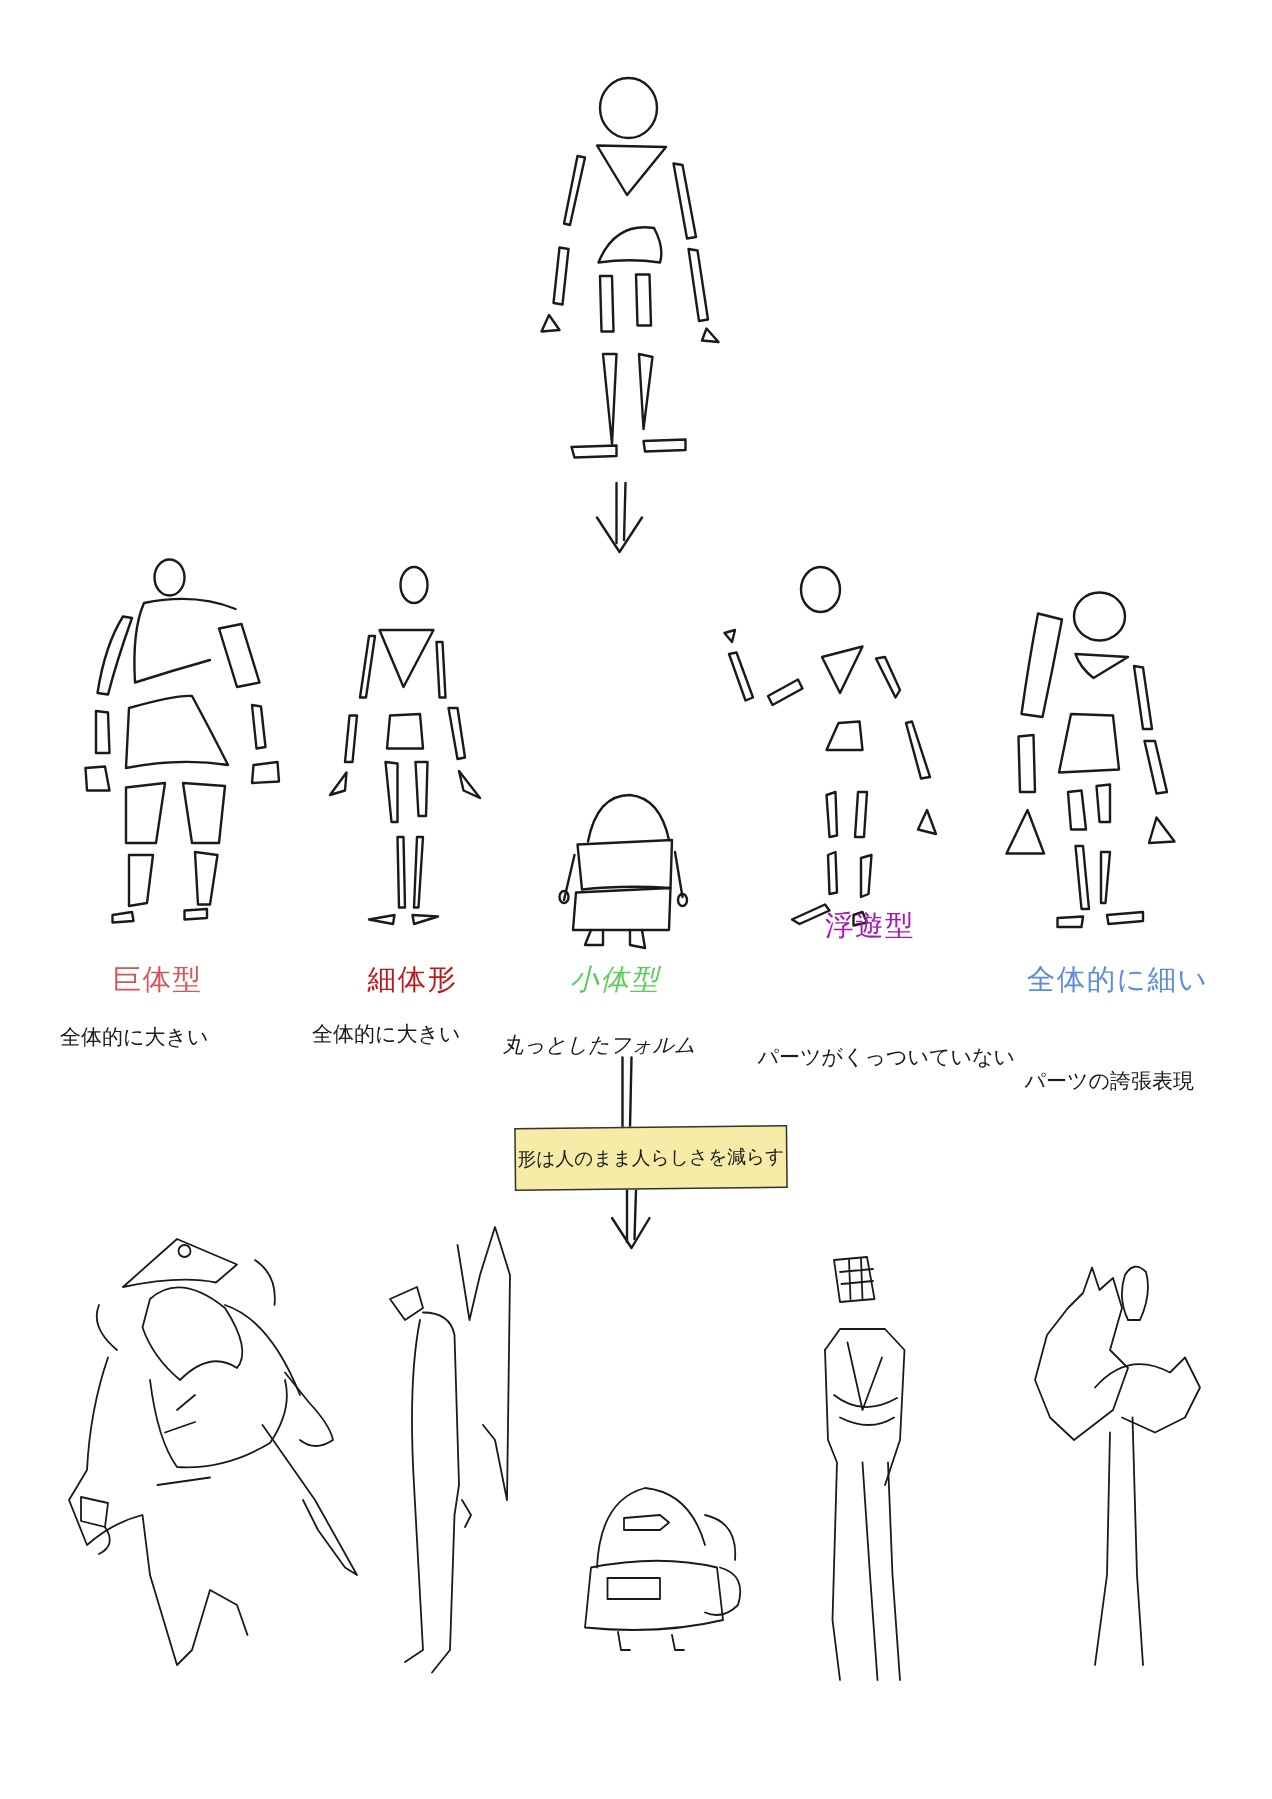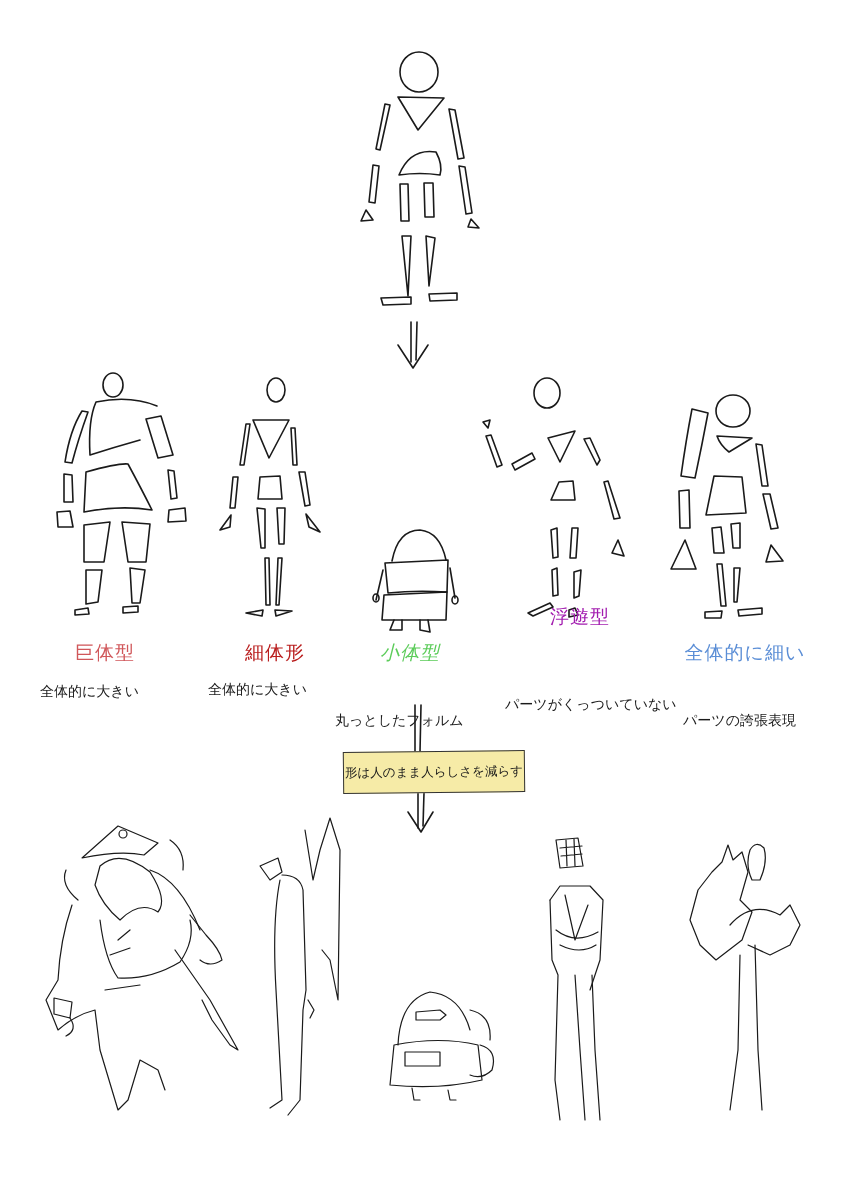--- a/index.html
+++ b/index.html
@@ -185,19 +185,19 @@
 </svg>
 
 <div class="label" style="left:55px; top:640px; width:100px; color:#d0575a;">巨体型</div>
 <div class="label" style="left:225px; top:640px; width:100px; color:#b91c1c;">細体形</div>
 <div class="label" style="left:360px; top:640px; width:100px; color:#5ccc5a;font-style:italic;">小体型</div>
 <div class="label" style="left:530px; top:604px; width:100px; color:#a21caf;">浮遊型</div>
 <div class="label" style="left:680px; top:640px; width:130px; color:#5b8ed6;">全体的に細い</div>
 
 <div class="desc" style="left:40px; top:683px; width:140px;">全体的に大きい</div>
 <div class="desc" style="left:208px; top:681px; width:135px;">全体的に大きい</div>
-<div class="desc" style="left:335px; top:712px; width:150px;">丸っとしたフォルム</div>
+<div class="desc" style="left:335px; top:688px; width:150px;font-style:italic;">丸っとしたフォルム</div>
 <div class="desc" style="left:505px; top:696px; width:160px;">パーツがくっついていない</div>
 <div class="desc" style="left:683px; top:712px; width:135px;">パーツの誇張表現</div>
 
 <div class="note">
   <span>形は人のまま人らしさを減らす</span>
 </div>
 
 </body></html>

